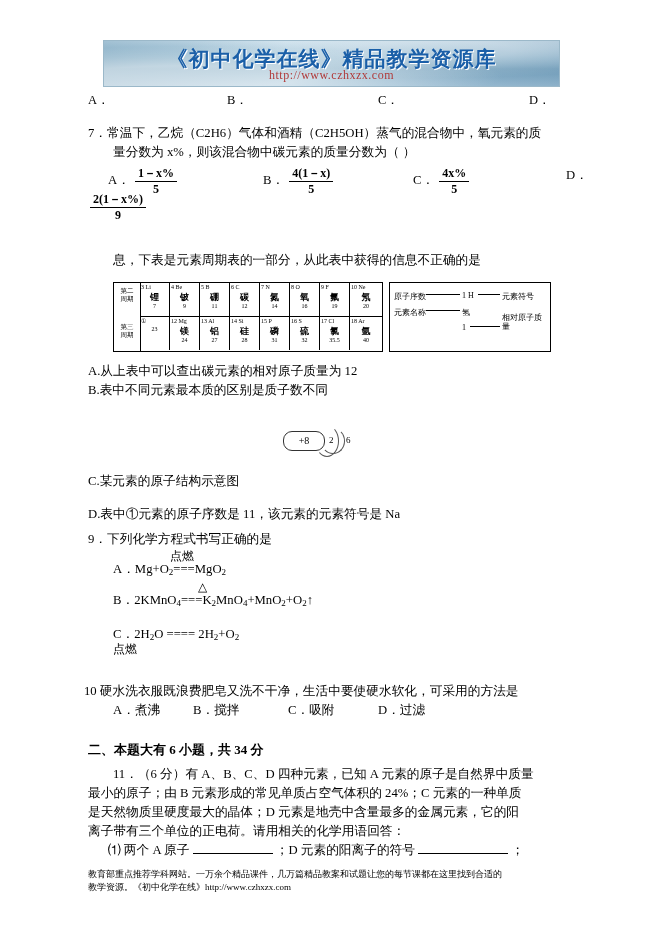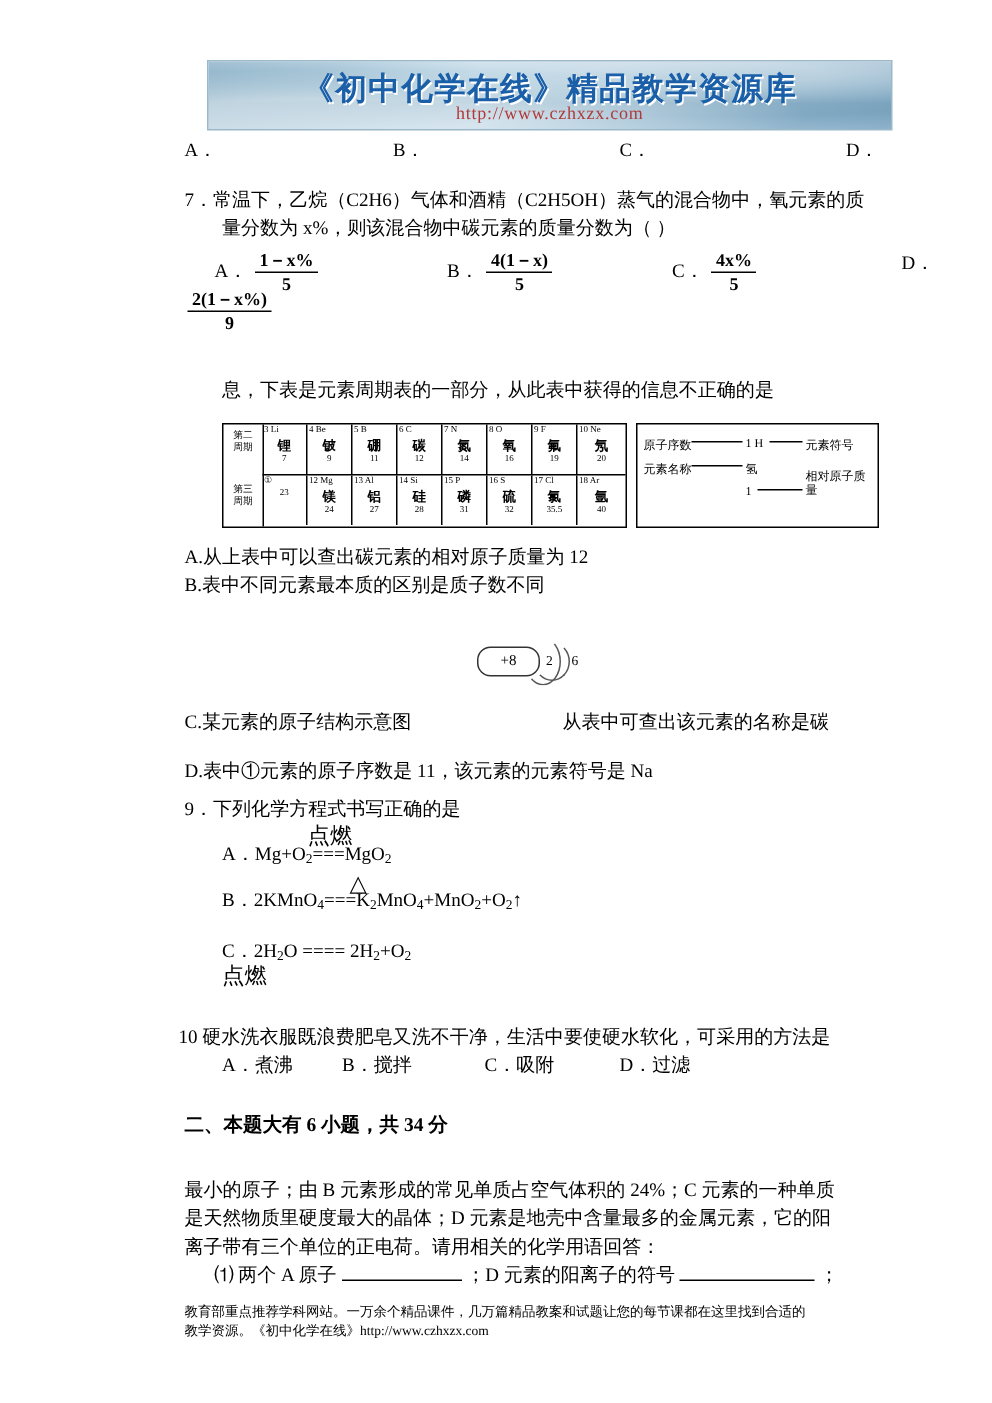--- a/index.html
+++ b/index.html
@@ -3,21 +3,21 @@
 <meta charset="utf-8">
 <style>
   html,body{margin:0;padding:0;}
   body{
     width:661px;height:935px;background:#ffffff;
     font-family:"Liberation Serif", serif;
     color:#000;
     position:relative;
     overflow:hidden;
   }
-  .page{position:relative;width:546px;height:935px;padding:0;margin-left:35px;}
+  .page{position:relative;width:546px;height:935px;padding:0;}
 
   
   .banner{
     position:absolute;left:103px;top:40px;width:455px;height:45px;
     background:linear-gradient(180deg,#cfe3ef 0%,#8fb8cf 38%,#6f9fbb 62%,#a8c8dc 100%);
     border:1px solid #9bb8c9;
     overflow:hidden;
   }
   .banner:before{
     content:"";position:absolute;left:0;top:0;width:100%;height:100%;
@@ -100,21 +100,21 @@
   }
   .atom .arc{
     position:absolute;border:1px solid #555;border-radius:50%;
     border-color:transparent #555 #555 transparent;
   }
   .atom .a1{left:32px;top:1px;width:22px;height:30px;}
   .atom .a2{left:38px;top:4px;width:22px;height:24px;}
   .atom .e1{position:absolute;left:46px;top:11px;font-size:9px;}
   .atom .e2{position:absolute;left:63px;top:11px;font-size:9px;}
 
-  .cmark{position:absolute;font-size:15px;}
+  .cmark{position:absolute;font-size:12px;}
 
   .footer{
     position:absolute;left:88px;top:868px;width:500px;font-size:9px;line-height:13px;color:#000;
   }
   .rule{position:absolute;left:88px;top:862px;width:500px;border-top:0px solid #000;}
 
   .blank{display:inline-block;border-bottom:1px solid #000;}
   .sectitle{font-weight:bold;}
 </style>
 </head>
@@ -286,21 +286,20 @@
 
   <div class="atom">
     <div class="core">+8</div>
     <div class="arc a1"></div>
     <div class="arc a2"></div>
     <div class="e1">2</div>
     <div class="e2">6</div>
   </div>
 
   <div class="q" style="left:88px;top:472px;">C.某元素的原子结构示意图</div>
-  <div class="q" style="left:340px;top:472px;">从表中可查出该元素的名称是碳</div>
   <div class="q" style="left:88px;top:505px;">D.表中①元素的原子序数是  11，该元素的元素符号是  Na</div>
 
   <div class="q" style="left:88px;top:530px;">9．下列化学方程式书写正确的是</div>
 
   <div class="cmark" style="left:170px;top:548px;">点燃</div>
   <div class="q" style="left:113px;top:560px;">
     A．Mg+O<sub>2</sub>===MgO<sub>2</sub>
   </div>
 
   <div class="cmark" style="left:198px;top:580px;">△</div>
@@ -314,20 +313,21 @@
 
   <div class="cmark" style="left:113px;top:641px;">点燃</div>
 
   <div class="q" style="left:84px;top:682px;">10  硬水洗衣服既浪费肥皂又洗不干净，生活中要使硬水软化，可采用的方法是</div>
   <div class="q" style="left:113px;top:701px;">A．煮沸</div>
   <div class="q" style="left:193px;top:701px;text-align:center;">B．搅拌</div>
   <div class="q" style="left:288px;top:701px;">C．吸附</div>
   <div class="q" style="left:378px;top:701px;">D．过滤</div>
 
   <div class="q sectitle" style="left:88px;top:740px;font-size:13px;">二、本题大有 6 小题，共 34 分</div>
+  <div class="q" style="left:113px;top:765px;">11．（6 分）有 A、B、C、D 四种元素，已知 A 元素的原子是自然界中质量</div>
   <div class="q" style="left:88px;top:784px;">最小的原子；由 B 元素形成的常见单质占空气体积的 24%；C 元素的一种单质</div>
   <div class="q" style="left:88px;top:822px;">离子带有三个单位的正电荷。请用相关的化学用语回答：</div>
   <div class="q" style="left:88px;top:803px;">是天然物质里硬度最大的晶体；D 元素是地壳中含量最多的金属元素，它的阳</div>
   <div class="q" style="left:108px;top:841px;">
     <span>⑴  两个 A 原子</span>
     <span class="blank" style="width:80px;"></span>
     <span>；D 元素的阳离子的符号</span>
     <span class="blank" style="width:90px;"></span>
     <span>；</span>
   </div>

